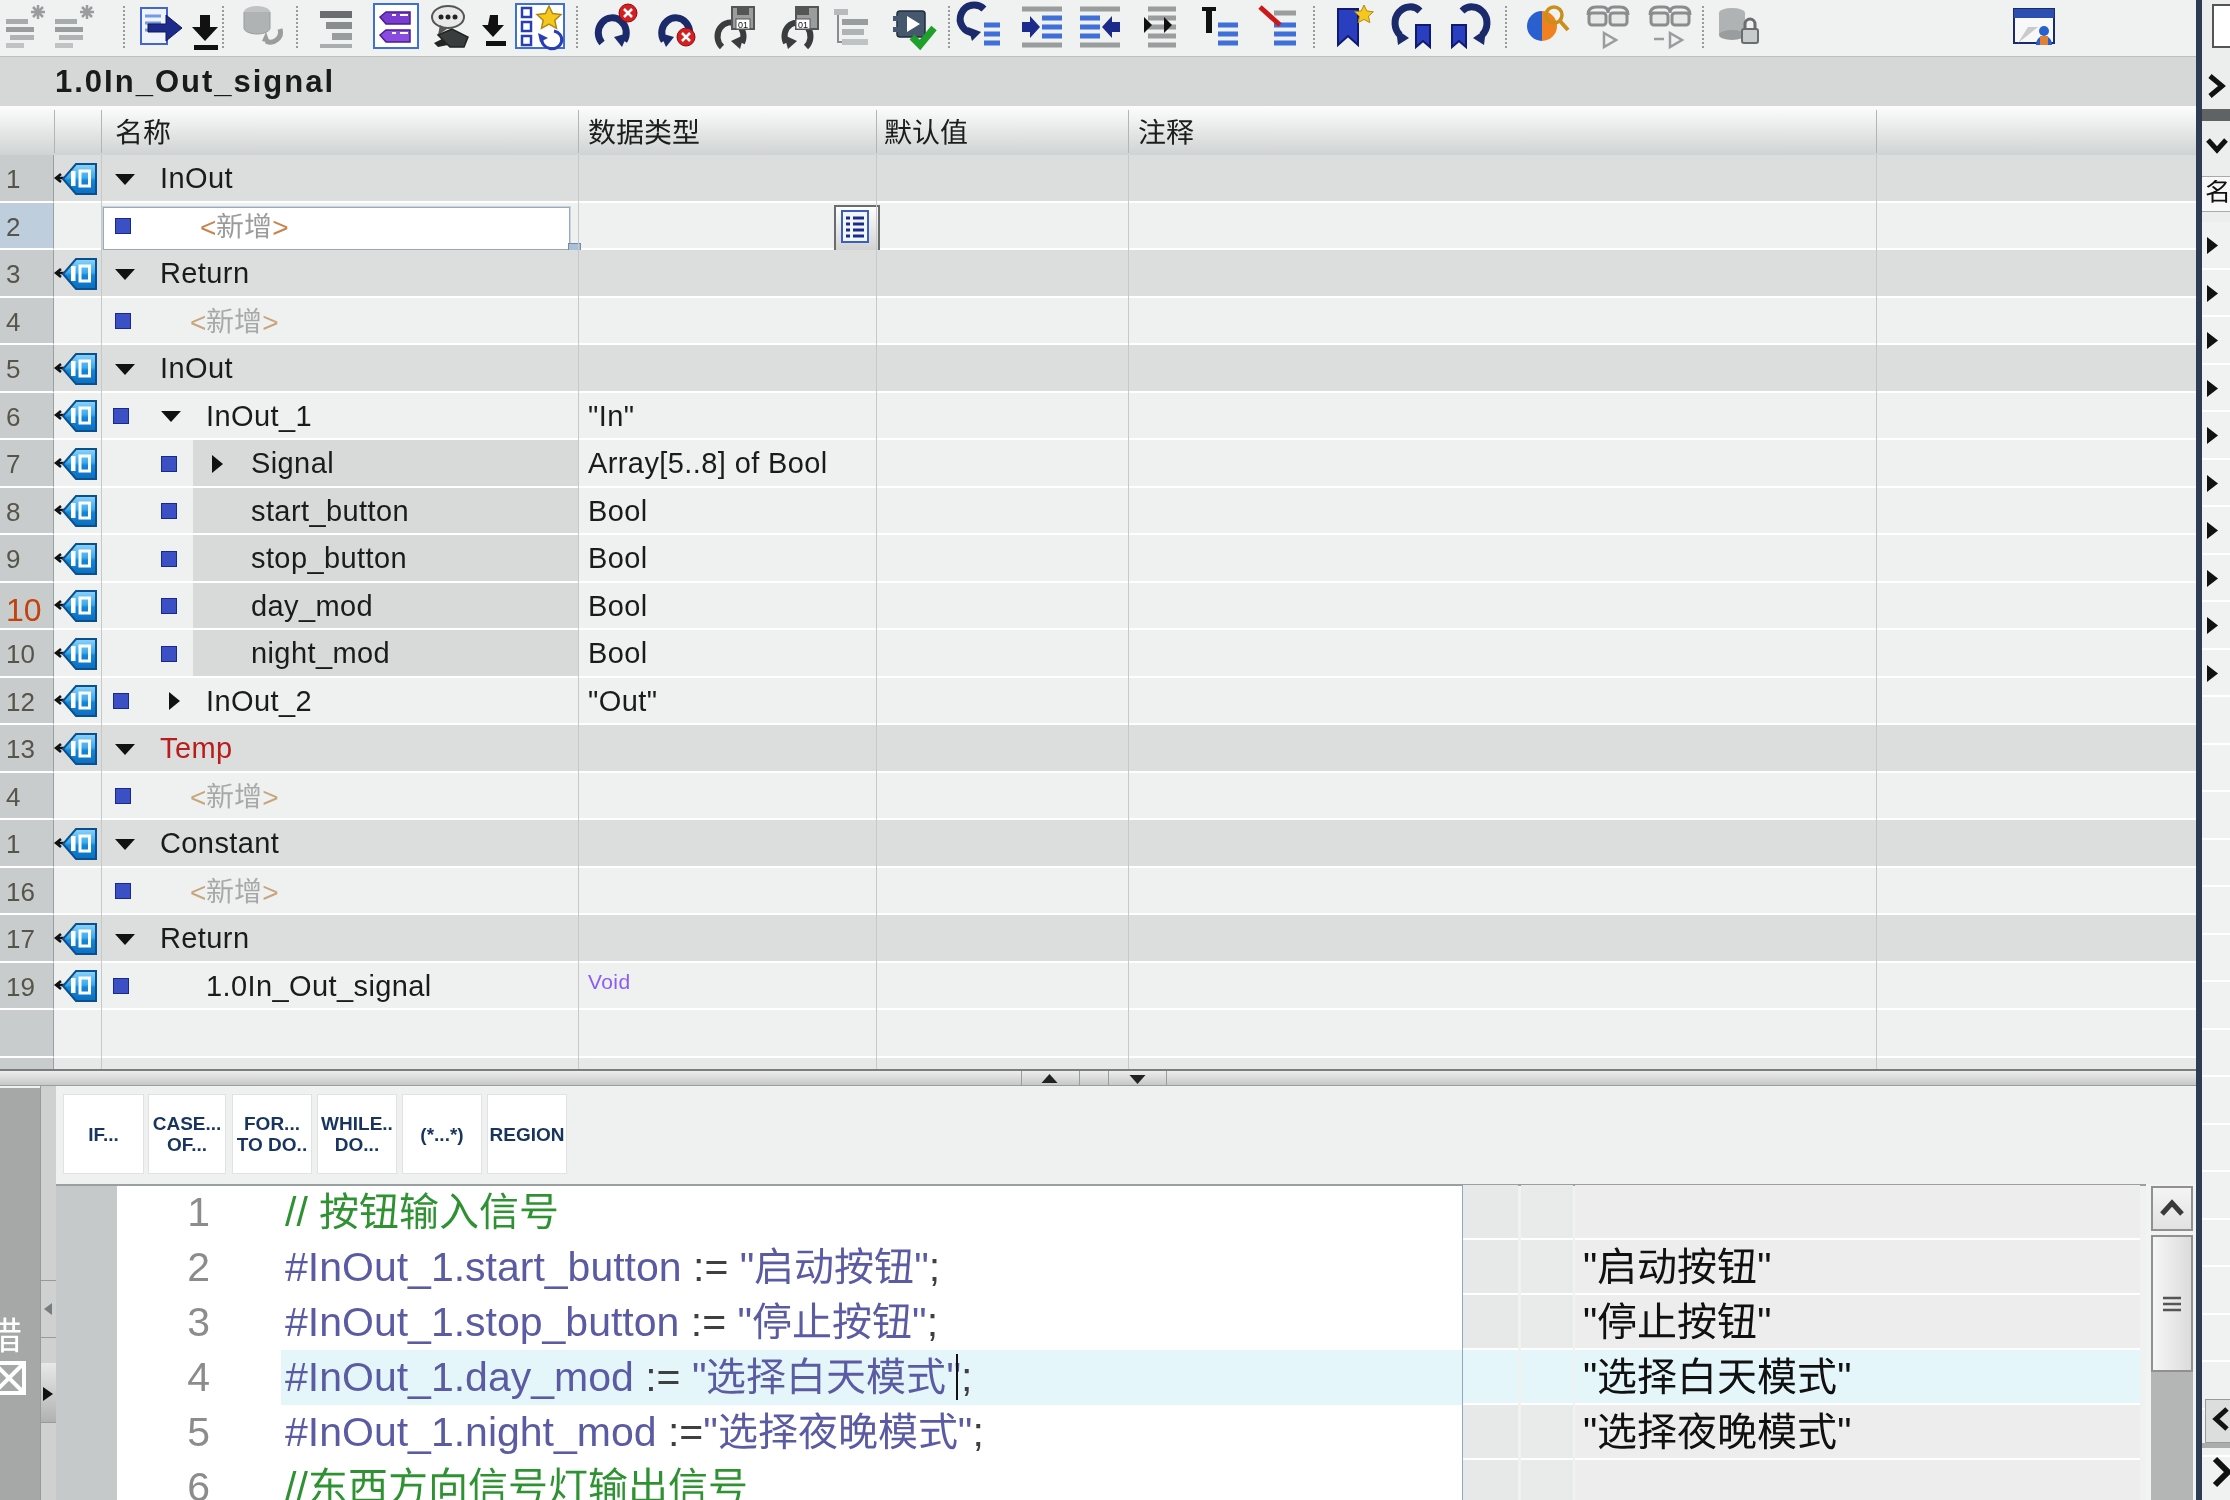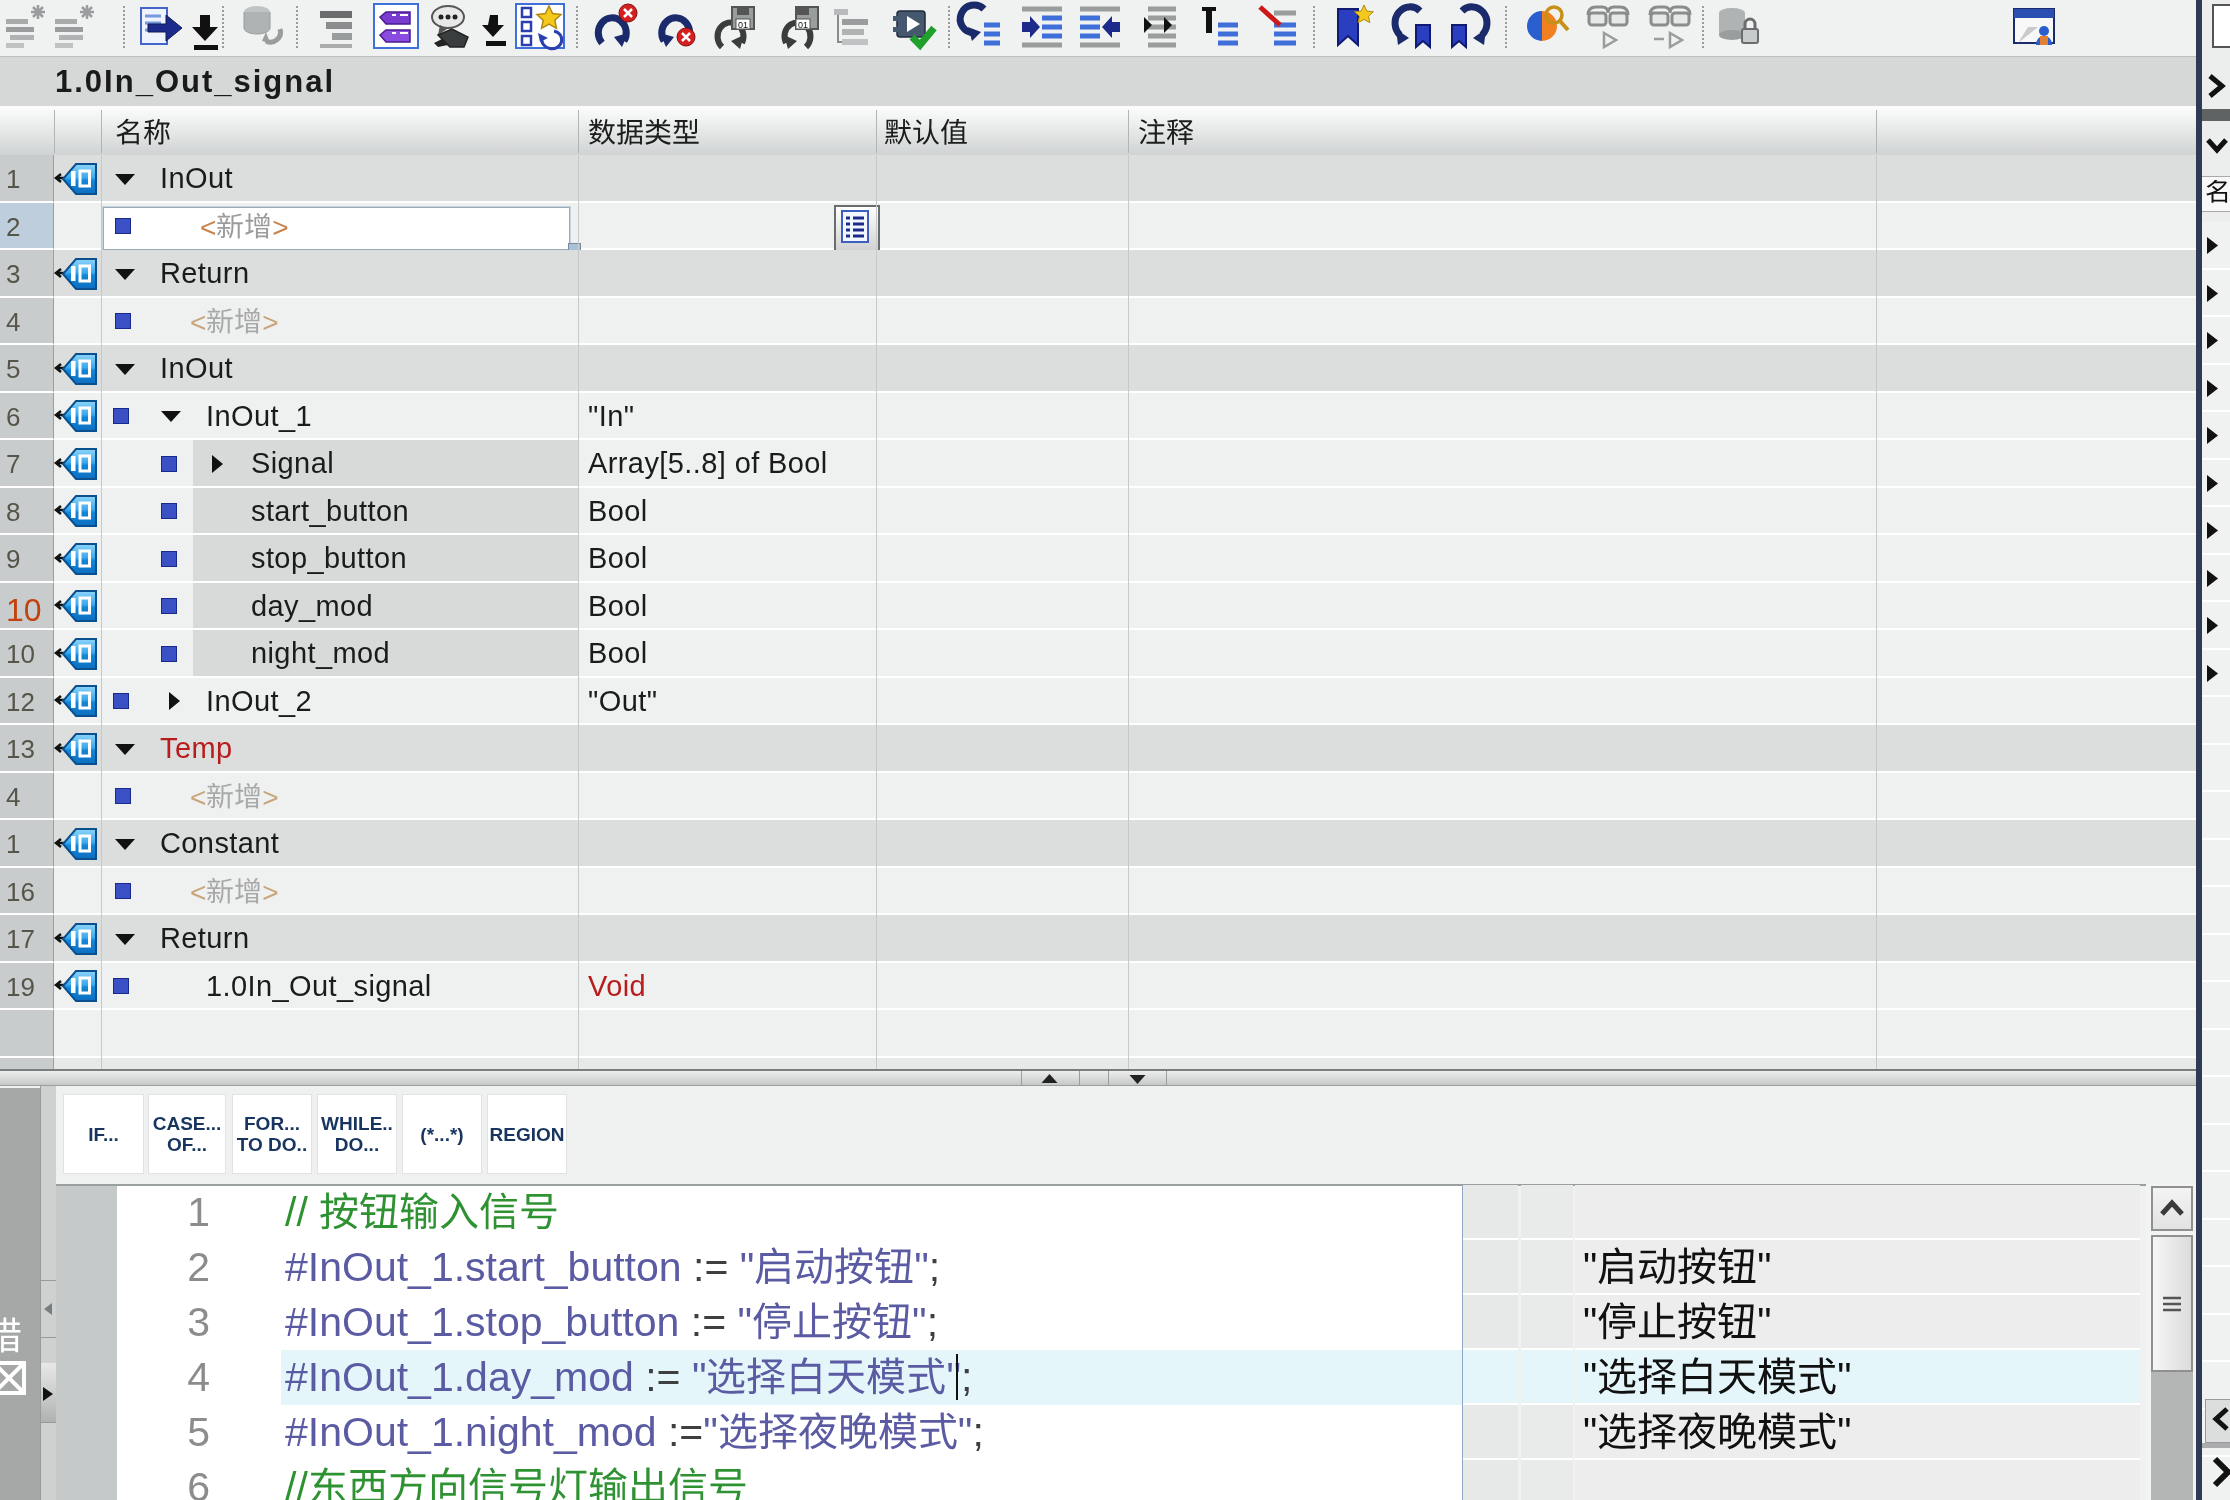--- a/index.html
+++ b/index.html
@@ -540,21 +540,21 @@
 <div class="ab" style="left:6px;top:971.5px;font-size:26px;color:#55554a">19</div>
 <div class="ab" style="left:54px;top:962.5px;width:2142px;height:47.5px;background:#eff0f0;border-bottom:2px solid #fff;box-sizing:border-box"></div>
 <svg class="ab" style="left:56px;top:970.25px" width="41" height="32" viewBox="0 0 41 32">
     <path d="M0 15h9M5 11l-5 4 5 4" stroke="#111" stroke-width="2.5" fill="none"></path>
     <path d="M20 1h20v30H20L7 16z" fill="url(#tg)" stroke="#0a4f8e" stroke-width="2"></path>
     <rect x="15" y="8" width="4.5" height="15" fill="#fff"></rect>
     <rect x="24" y="8" width="9.5" height="15" fill="none" stroke="#fff" stroke-width="3"></rect>
   </svg>
 <div class="ab" style="left:113px;top:978.25px;width:14px;height:14px;background:#3a50c4;border:1px solid #1a2a8a"></div>
 <div class="ab" style="left:206px;top:969.5px;font-size:29px;letter-spacing:0.4px;color:#1b1b1b">1.0In_Out_signal</div>
-<div class="ab" style="left:588px;top:969.5px;font-size:29px;letter-spacing:0.4px;color:#b91c1c">Void</div>
+<div class="ab" style="left:588px;top:969.5px;font-size:21px;letter-spacing:0.4px;color:#8b5cf6">Void</div>
 <div class="ab" style="left:0;top:1010px;width:54px;height:47.5px;background:#c9cccc;border-bottom:2px solid #fff;border-right:1px solid #9aa0a0;box-sizing:border-box"></div>
 <div class="ab" style="left:54px;top:1010px;width:2142px;height:47.5px;background:#eff0f0;border-bottom:2px solid #fff;box-sizing:border-box"></div>
 <div class="ab" style="left:0;top:1057.5px;width:54px;height:11.5px;background:#c9cccc;border-right:1px solid #9aa0a0;box-sizing:border-box"></div>
 <div class="ab" style="left:54px;top:1057.5px;width:2142px;height:11.5px;background:#e7e9e9"></div>
 <div class="ab" style="left:101px;top:155px;width:1px;height:914px;background:#c6c9c9"></div>
 <div class="ab" style="left:578px;top:155px;width:1px;height:914px;background:#c6c9c9"></div>
 <div class="ab" style="left:876px;top:155px;width:1px;height:914px;background:#c6c9c9"></div>
 <div class="ab" style="left:1128px;top:155px;width:1px;height:914px;background:#c6c9c9"></div>
 <div class="ab" style="left:1876px;top:155px;width:1px;height:914px;background:#c6c9c9"></div>
 <div class="ab" style="left:0;top:1069px;width:2196px;height:2px;background:#7a7d7d"></div>

